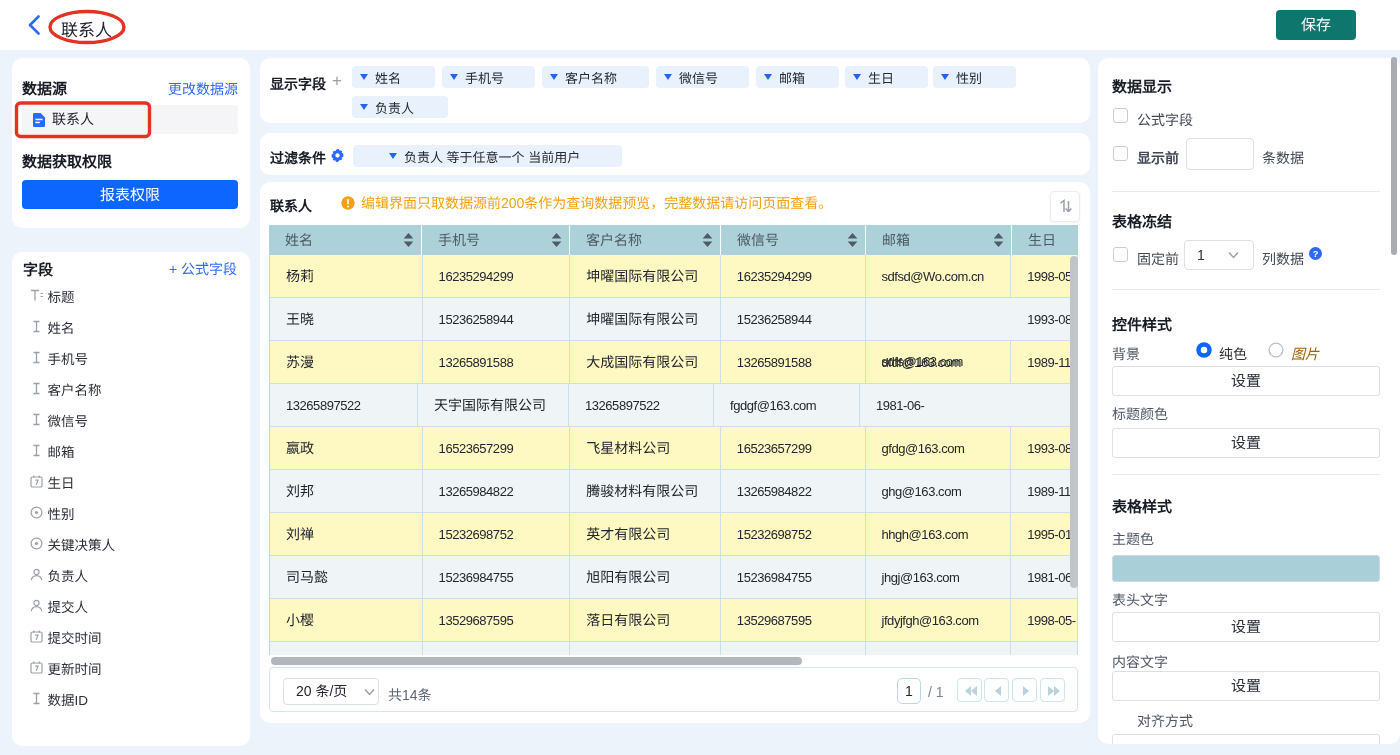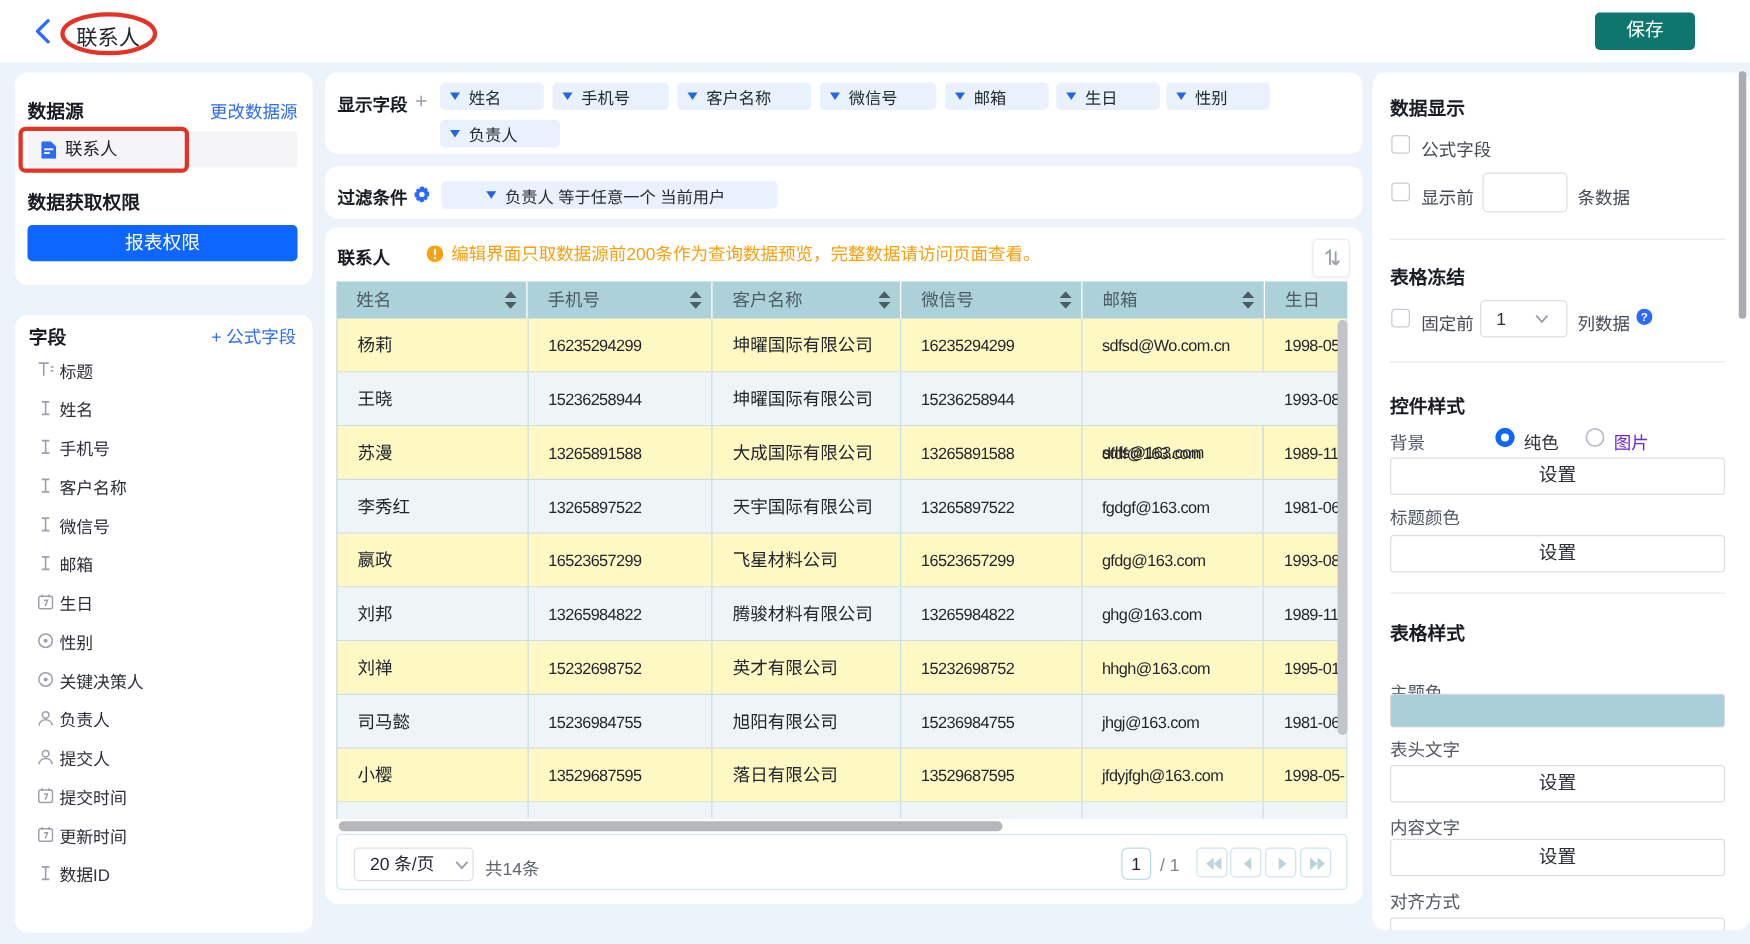--- a/index.html
+++ b/index.html
@@ -260,21 +260,20 @@
           </div>
           <div class="tr ">
             <div class="td" style="width:153px;">苏漫</div>
             <div class="td" style="width:148px;"><span class="num">13265891588</span></div>
             <div class="td" style="width:151px;">大成国际有限公司</div>
             <div class="td" style="width:145px;"><span class="num">13265891588</span></div>
             <div class="td" style="width:146px;"><span class="num">dfdf@163.com</span></div>
             <div class="td" style="width:66px;"><span class="num">1989-11-</span></div>
           </div>
           <div class="tr even">
-            <div class="td" style="width:153px;">李秀红</div>
             <div class="td" style="width:148px;"><span class="num">13265897522</span></div>
             <div class="td" style="width:151px;">天宇国际有限公司</div>
             <div class="td" style="width:145px;"><span class="num">13265897522</span></div>
             <div class="td" style="width:146px;"><span class="num">fgdgf@163.com</span></div>
             <div class="td" style="width:66px;"><span class="num">1981-06-</span></div>
           </div>
           <div class="tr ">
             <div class="td" style="width:153px;">嬴政</div>
             <div class="td" style="width:148px;"><span class="num">16523657299</span></div>
             <div class="td" style="width:151px;">飞星材料公司</div>
@@ -348,21 +347,21 @@
             <path d="M13 7 L19 12 L13 17 Z" fill="#bdd3dc"></path>
           </svg></div>
       </div>
   </div>
 
   <div class="card" id="cardR">
  <div class="rsect" style="top:17px;">数据显示</div>
  <div class="cb" style="top:50px;"></div>
       <div class="cblabel" style="top:51px;">公式字段</div>
  <div class="cb" style="top:88px;"></div>
-      <div class="cblabel" style="top:89px;">显示前</div>
+      <div class="cblabel" style="top:89px;font-weight:bold;">显示前</div>
  <div class="abs" style="left:88px;top:80px;width:68px;height:32px;border:1px solid #dcdfe3;border-radius:4px;background:#fff;"></div>
  <div class="cblabel" style="left:164px;top:89px;">条数据</div>
  <div class="rdiv" style="top:133px;"></div>
  <div class="rsect" style="top:152px;">表格冻结</div>
  <div class="cb" style="top:189px;"></div>
       <div class="cblabel" style="top:190px;">固定前</div>
  <div class="abs" style="left:86px;top:182px;width:70px;height:30px;border:1px solid #dcdfe3;border-radius:4px;background:#fff;color:#2b2f38;line-height:28px;"><span style="margin-left:12px;">1</span></div>
  <svg class="abs" style="left:130px;top:193px;" width="11" height="8" viewBox="0 0 11 8">
         <path d="M1 1.5 L5.5 6.5 L10 1.5" fill="none" stroke="#9aa0aa" stroke-width="1.5"></path>
       </svg>
@@ -374,33 +373,33 @@
  <div class="rdiv" style="top:231px;"></div>
  <div class="rsect" style="top:255px;">控件样式</div>
  <div class="rlabel" style="top:285px;">背景</div>
  <svg class="abs" style="left:98px;top:284px;" width="16" height="16" viewBox="0 0 16 16">
         <circle cx="8" cy="8" r="5.5" fill="#fff" stroke="#0d66ff" stroke-width="4.5"></circle>
       </svg>
  <div class="cblabel" style="left:121px;top:285px;color:#2b2f38;">纯色</div>
  <svg class="abs" style="left:170px;top:284px;" width="16" height="16" viewBox="0 0 16 16">
         <circle cx="8" cy="8" r="6.9" fill="#fff" stroke="#b9bec8" stroke-width="1.4"></circle>
       </svg>
- <div class="cblabel" style="left:193px;top:285px;color:#6d28d9;">图片</div>
+ <div class="cblabel" style="left:193px;top:285px;color:#a16207;font-style:italic;">图片</div>
  <div class="setbtn" style="top:308px;">设置</div>
  <div class="rlabel" style="top:345px;">标题颜色</div>
  <div class="setbtn" style="top:370px;">设置</div>
  <div class="rdiv" style="top:416px;"></div>
  <div class="rsect" style="top:437px;">表格样式</div>
- <div class="rlabel" style="top:470px;margin-top:15px;">主题色</div>
+ <div class="rlabel" style="top:470px;">主题色</div>
  <div class="abs" style="left:14px;top:497px;width:268px;height:27px;border:1px solid #d4d7db;border-radius:3px;background:#a9cfd8;"></div>
  <div class="rlabel" style="top:531px;">表头文字</div>
  <div class="setbtn" style="top:554px;">设置</div>
  <div class="rlabel" style="top:593px;">内容文字</div>
  <div class="setbtn" style="top:613px;">设置</div>
- <div class="rlabel" style="top:652px;">对齐方式</div>
+ <div class="rlabel" style="top:652px;margin-left:25px;">对齐方式</div>
  <div class="abs" style="left:14px;top:676px;width:268px;height:30px;border:1px solid #dcdfe3;border-radius:3px;background:#fff;"></div>
 </div>
   <div id="rscroll"></div>
 
   <svg class="abs" style="left:0;top:0;pointer-events:none;" width="1400" height="755" viewBox="0 0 1400 755">
     <ellipse cx="87" cy="27" rx="37" ry="15.5" fill="none" stroke="#e43225" stroke-width="3.4"></ellipse>
     <rect x="16.5" y="103" width="133" height="33.5" rx="4" fill="none" stroke="#e43225" stroke-width="3.4"></rect>
   </svg>
 </div>
 

